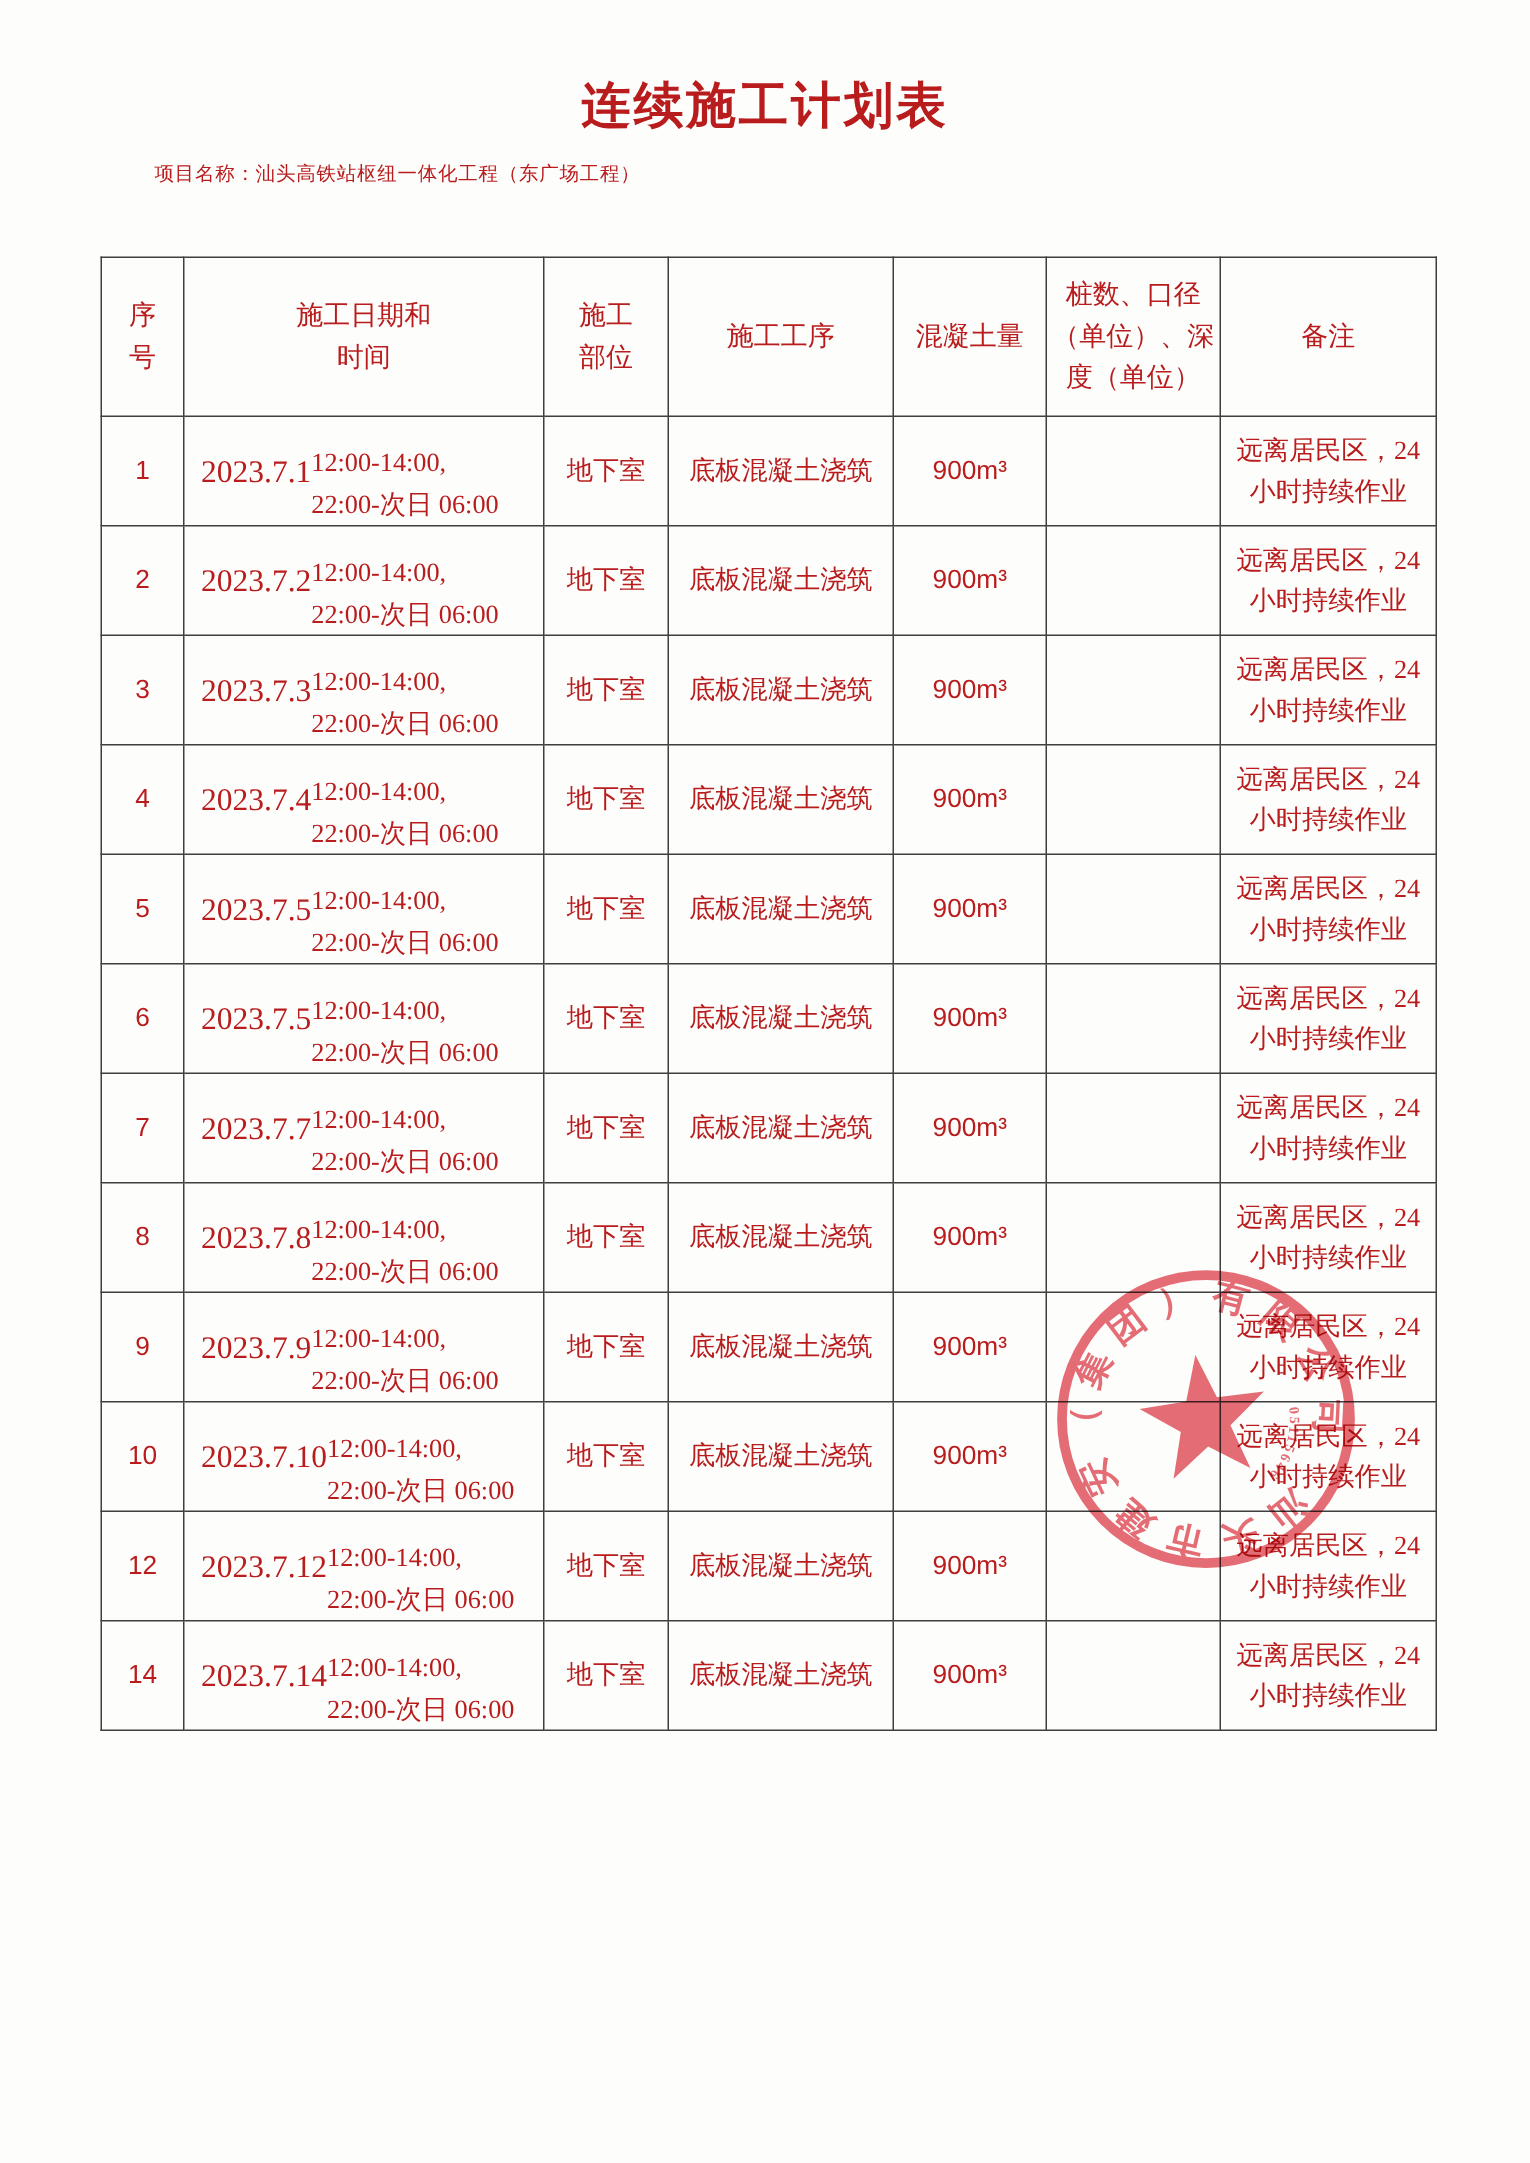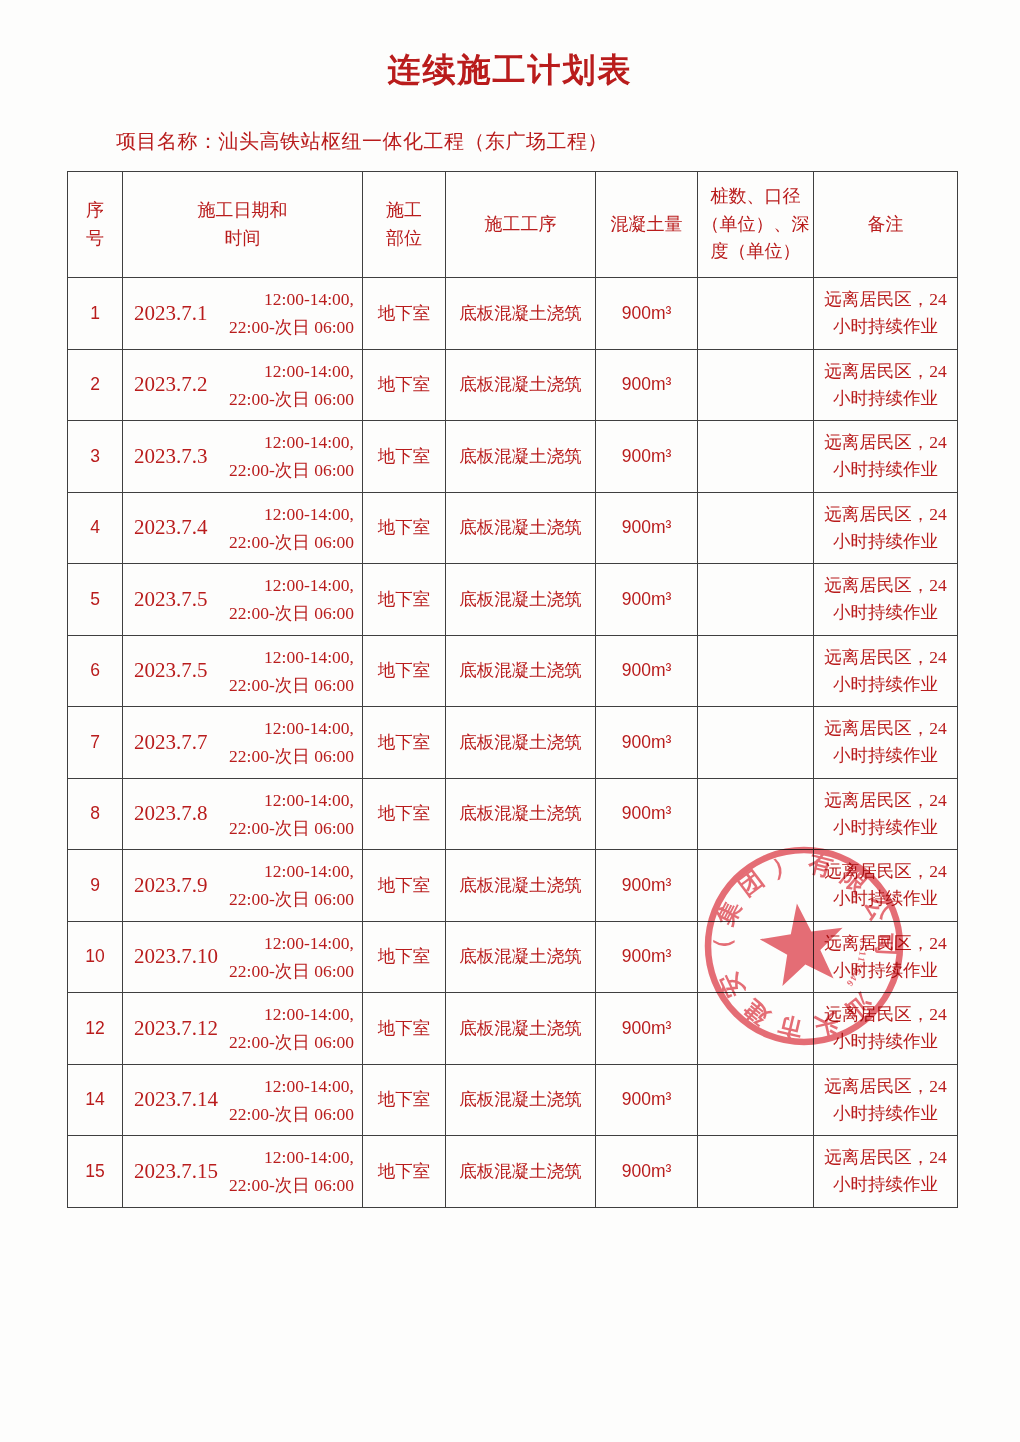--- a/index.html
+++ b/index.html
@@ -6,41 +6,41 @@
   .page{
     position:relative;width:1020px;height:1442px;margin:0 auto;
     background:#fdfdfc;overflow:hidden;
     font-family:"Liberation Serif","DejaVu Serif",serif;color:#b91c1c;
   }
   .doc-title{
     position:absolute;top:48px;left:0;width:100%;
     text-align:center;font-size:33px;font-weight:bold;letter-spacing:2px;
   }
   .project-line{
-    position:absolute;top:128px;left:103px;font-size:20px;letter-spacing:0.5px;margin-left:13px;
+    position:absolute;top:107px;left:103px;font-size:13px;letter-spacing:0.5px;
   }
   table.schedule{
     position:absolute;left:67px;top:171px;width:890px;
     border-collapse:collapse;table-layout:fixed;
   }
   table.schedule th, table.schedule td{
     border:1px solid #3f3f3f;
     text-align:center;vertical-align:middle;
     white-space:pre-line;
     padding:0;overflow:hidden;
   }
   table.schedule thead tr{height:106px;}
   table.schedule tbody tr{height:71.5px;}
   table.schedule th{font-weight:normal;font-size:18px;line-height:1.55;}
   table.schedule td{font-size:17.5px;line-height:1.55;}
   td.c-no{font-family:"Liberation Sans","DejaVu Sans",sans-serif;font-size:16.5px;}
   td.c-vol{font-family:"Liberation Sans","DejaVu Sans",sans-serif;font-size:17px;}
   .dtwrap{display:flex;align-items:center;padding:0 8px 0 11px;}
   .dtwrap .date{white-space:nowrap;font-size:21px;}
-  .dtwrap .time{flex:1;text-align:right;white-space:pre-line;font-size:17.5px;line-height:1.6;}
+  .dtwrap .time{flex:1;text-align:left;white-space:pre-line;font-size:17.5px;line-height:1.6;margin-top:16px;}
   .seal{
     position:absolute;left:699px;top:839px;width:210px;height:214px;
     opacity:0.84;mix-blend-mode:multiply;pointer-events:none;
   }
   .seal text{font-family:"Liberation Serif","DejaVu Serif",serif;font-weight:bold;}
 </style>
 </head>
 <body>
 
 <div class="page">
@@ -201,31 +201,20 @@
           <td class="c-no">14</td>
           <td class="c-dt"><div class="dtwrap"><span class="date">2023.7.14</span><span class="time">12:00-14:00,
 22:00-次日 06:00</span></div></td>
           <td class="c-loc">地下室</td>
           <td class="c-proc">底板混凝土浇筑</td>
           <td class="c-vol">900m³</td>
           <td class="c-pile"></td>
           <td class="c-rem">远离居民区，24
 小时持续作业</td>
         </tr>
-        <tr>
-          <td class="c-no">15</td>
-          <td class="c-dt"><div class="dtwrap"><span class="date">2023.7.15</span><span class="time">12:00-14:00,
-22:00-次日 06:00</span></div></td>
-          <td class="c-loc">地下室</td>
-          <td class="c-proc">底板混凝土浇筑</td>
-          <td class="c-vol">900m³</td>
-          <td class="c-pile"></td>
-          <td class="c-rem">远离居民区，24
-小时持续作业</td>
-        </tr>
       </tbody>
   </table>
 
   <svg class="seal" viewBox="0 0 210 214" xmlns="http://www.w3.org/2000/svg">
     <defs>
       <path id="sealRing" d="M 163.3 152.6 A 74 74 0 1 1 173.2 135.9" fill="none"></path>
       <path id="sealSerialArc" d="M 160.4 99.2 A 56 56 0 0 1 137.1 152.9" fill="none"></path>
     </defs>
     <circle cx="105" cy="107" r="96" fill="none" stroke="#e2525c" stroke-width="6.5"></circle>
     <polygon fill="#e2525c" points="97.9,64.4 112.3,92.5 143.6,88.7 121.3,111.1 134.6,139.6 106.4,125.4 83.4,146.9 88.2,115.7 60.7,100.3 91.8,95.3"></polygon>

